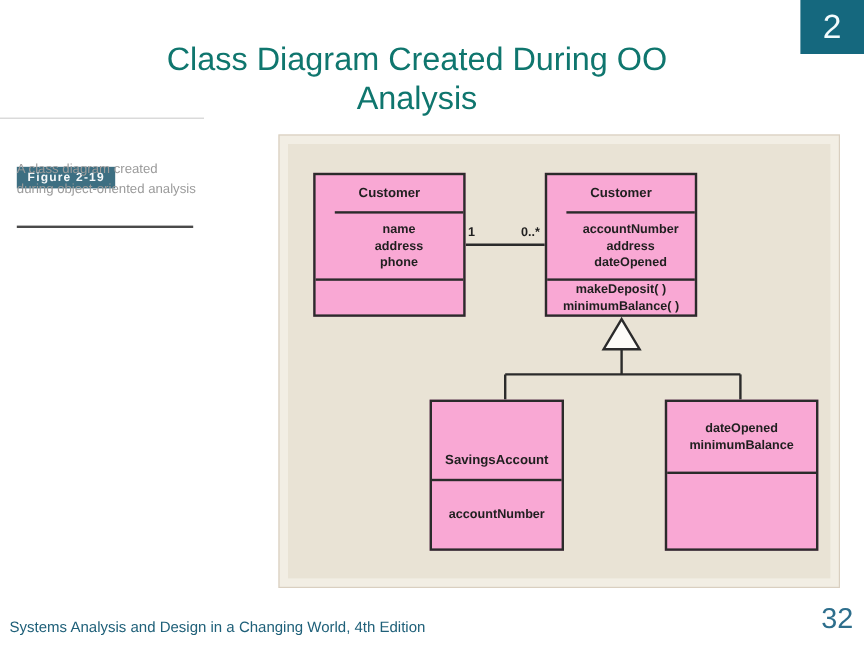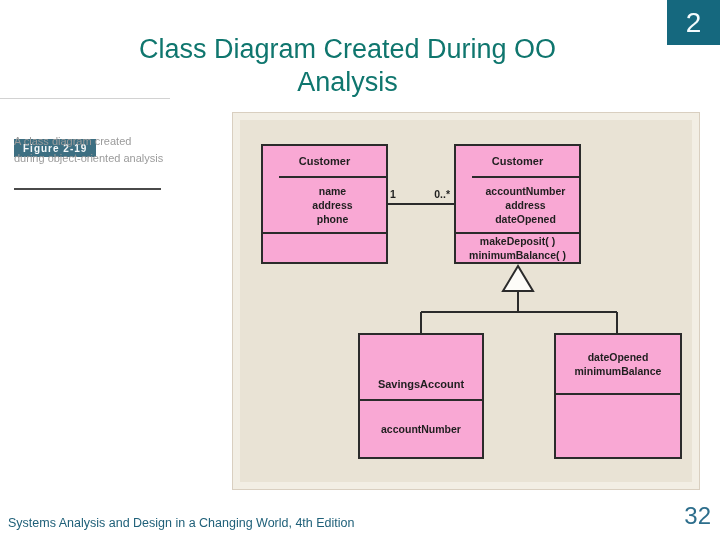--- a/index.html
+++ b/index.html
@@ -47,21 +47,21 @@
     display:flex; flex-direction:column; color:#1f1f1f;justify-content:flex-end;
   }
   .cmp {
     display:flex; flex-direction:column; align-items:center; justify-content:center;
     font-size:10.5px; font-weight:600; line-height:14px; text-align:center;
   }
   .cmp + .cmp { border-top:2px solid #2b2b2b; }
   .cmp-title { font-size:11px; }
   .box-customer { left:28px;  top:31px;  width:127px; height:120px; }
   .box-account  { left:221px; top:31px;  width:127px; height:120px; }
-  .box-savings  { left:125px; top:220px; width:126px; height:126px; }
+  .box-savings  { left:125px; top:220px; width:112px; height:126px; }
   .box-checking { left:321px; top:220px; width:128px; height:126px; }
   .h30{height:30px;} .h56{height:56px;margin-left:16px;} .h31{height:31px;} .h58{height:58px;}
   .grow{flex:1;}
 
   .mult {
     position:absolute; font-size:10.5px; font-weight:600; color:#1f1f1f;
   }
   .mult-one  { left:157px; top:75px; }
   .mult-many { left:183px; top:75px; width:34px; text-align:right; }
 

